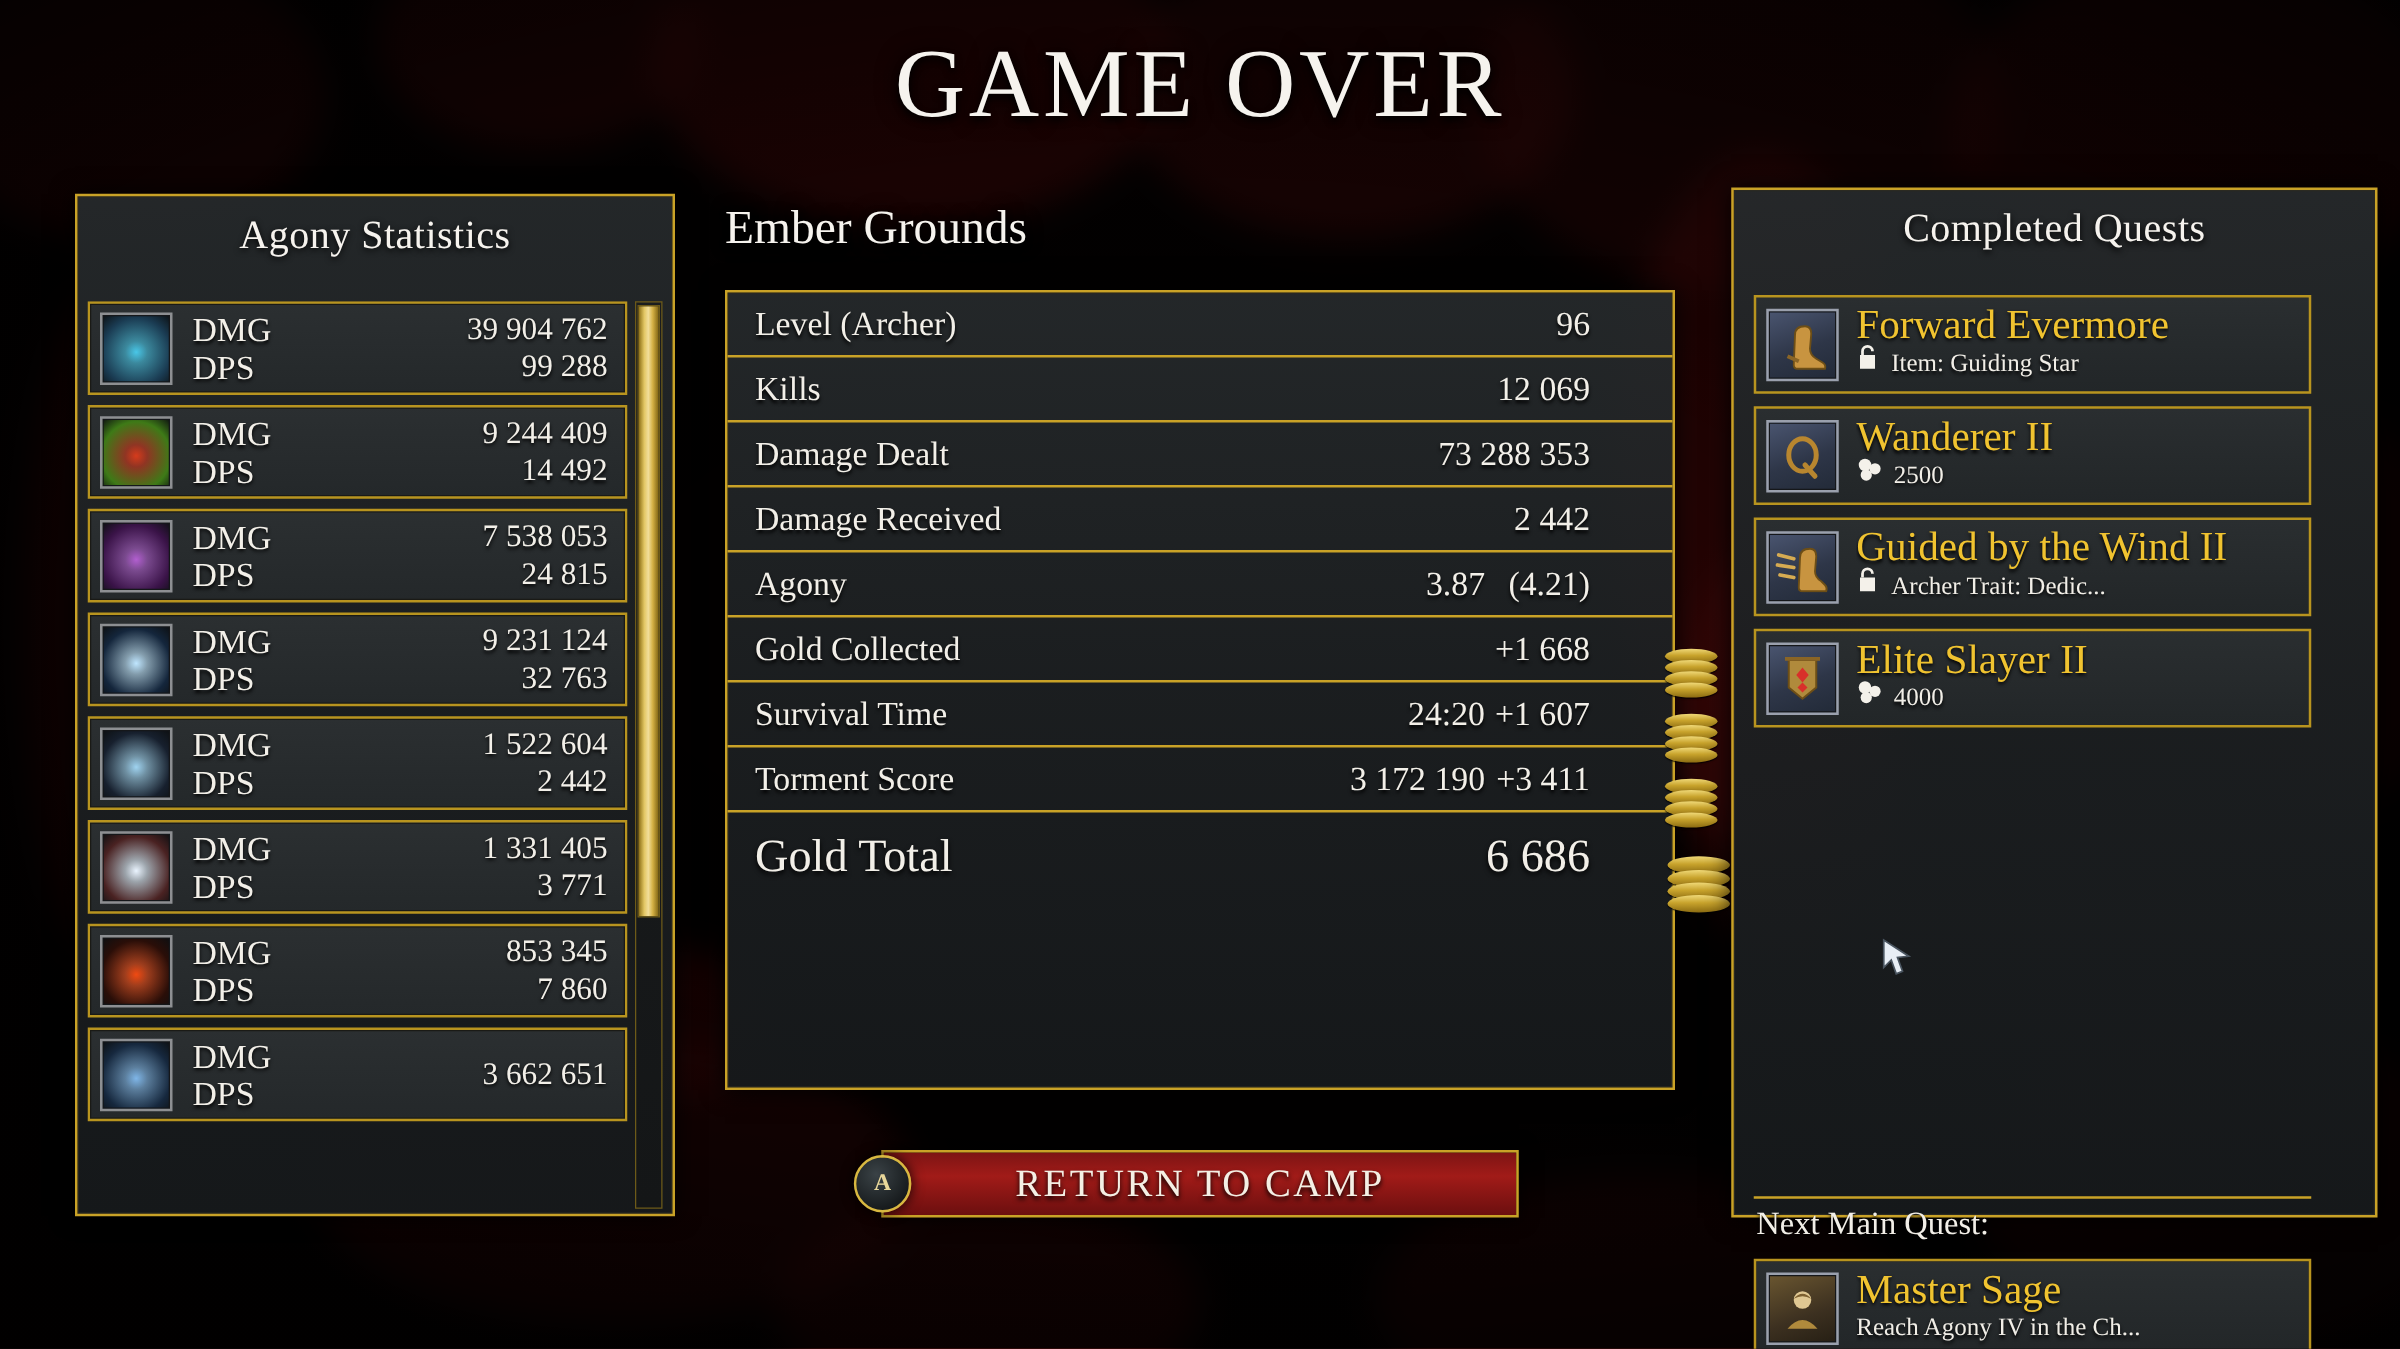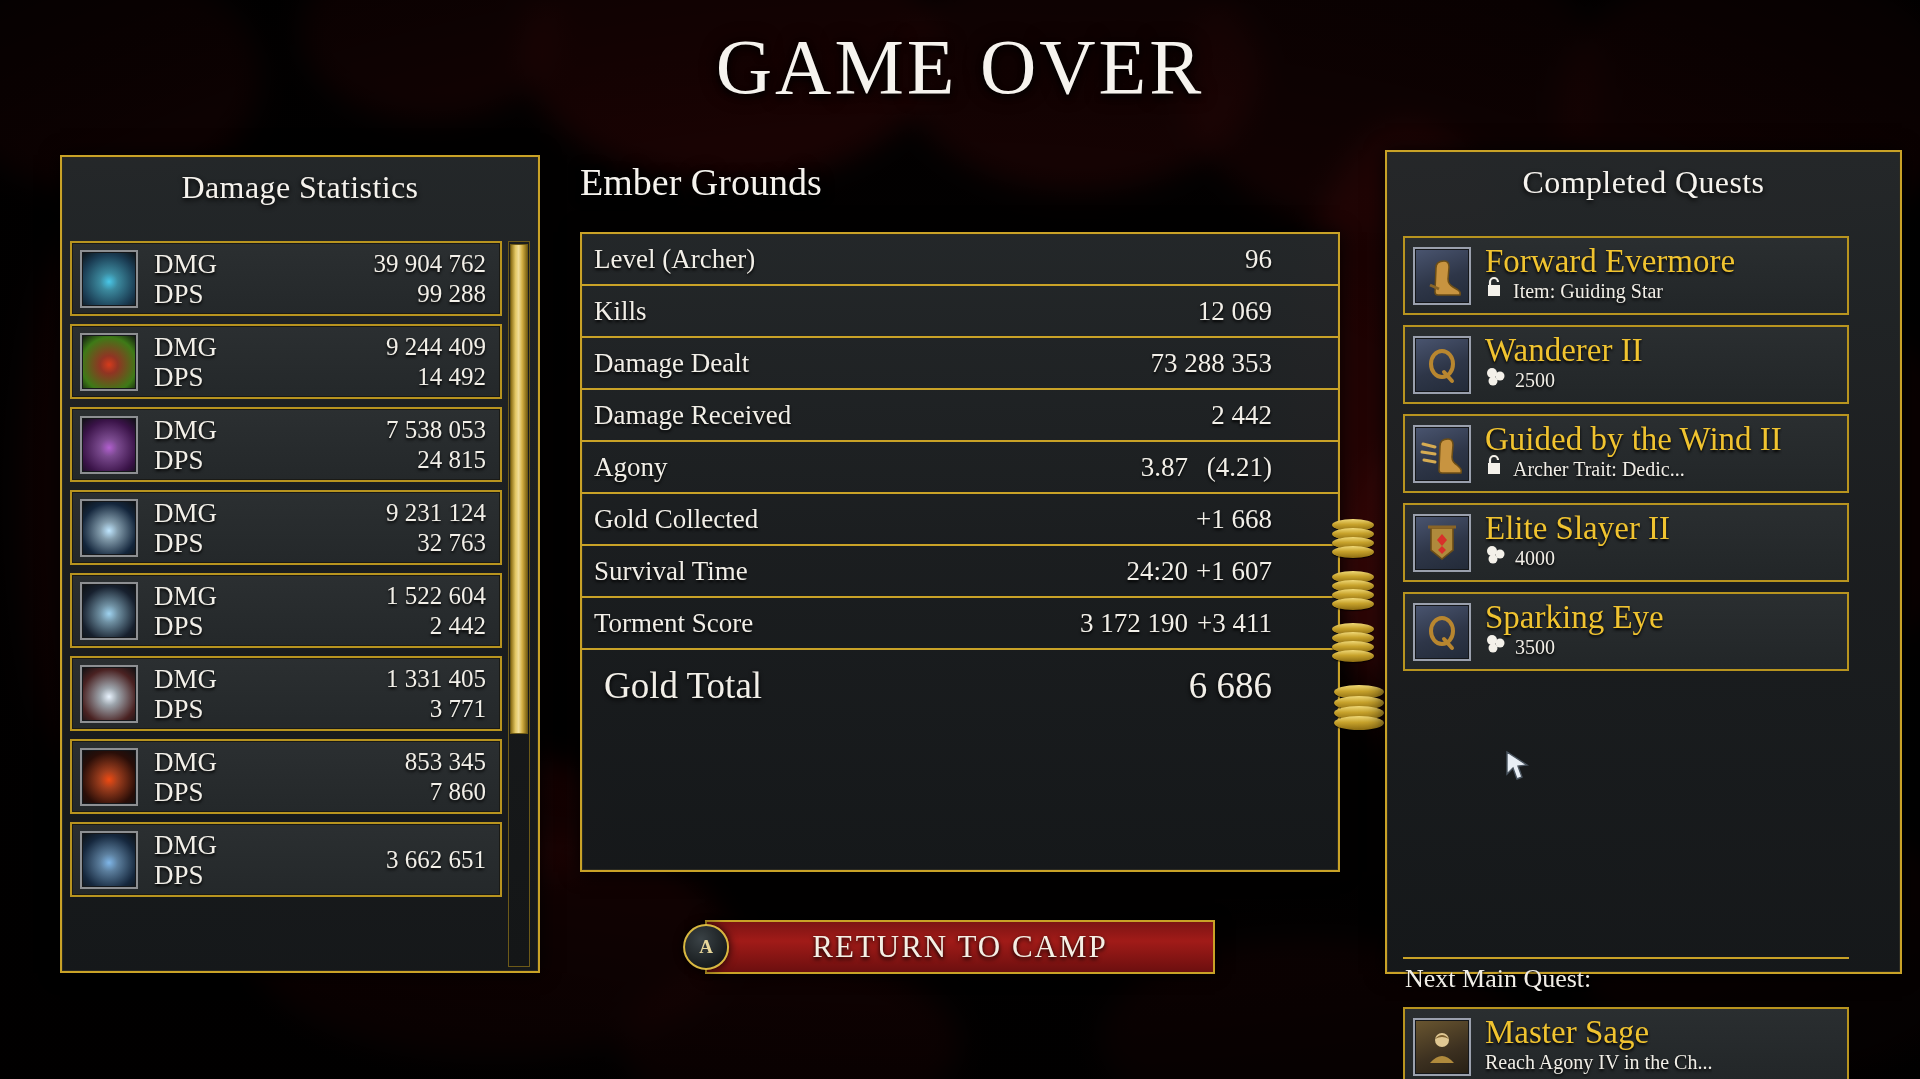--- a/index.html
+++ b/index.html
@@ -100,21 +100,21 @@
     position:absolute; left:580px; top:160px; width:760px;
     text-align:left; font-size:38px; color:#f6f3ee;
     text-shadow:0 2px 6px #000, 0 0 14px rgba(0,0,0,.9);
     z-index:18;
   }
   .run-row {
     position:relative;
     height:52px;
     display:flex; align-items:center;
     border-bottom:2px solid #c9a227;
-    padding:0 24px 0 12px;
+    padding:0 24px 0 22px;
     font-size:27px;
     text-shadow:0 2px 3px #000;
   }
   .run-row .lbl { flex:0 0 auto; }
   .run-row .v2 {
     position:absolute; right:150px; text-align:right;
   }
   .run-row .v1 {
     position:absolute; right:66px; width:240px; text-align:right;
   }
@@ -240,21 +240,21 @@
   <div class="blood" style="left:1100px;top:940px;width:420px;height:200px;background:#8c0e0e;opacity:.55;"></div>
   <div class="blood" style="left:1580px;top:820px;width:400px;height:260px;background:#9d1010;opacity:.5;"></div>
   <div class="blood" style="left:470px;top:760px;width:140px;height:120px;background:#d01515;opacity:.5;"></div>
   <div class="blood" style="left:1760px;top:340px;width:220px;height:300px;background:#760b0b;opacity:.45;"></div>
   <div class="vig"></div>
 </div>
 
 <div id="title">GAME OVER</div>
 
 <div class="panel" id="dmg-panel">
-  <div class="panel-h">Damage Statistics</div>
+  <div class="panel-h">Agony Statistics</div>
   <div id="dmg-list">
       <div class="dmg-row">
         <div class="dmg-icon" style="background: radial-gradient(circle at 50% 55%, rgb(73, 199, 232) 0%, rgba(73, 199, 232, 0.6) 22%, rgb(26, 59, 82) 68%, rgb(12, 15, 17) 100%);"></div>
         <div class="dmg-labels">
           <div>DMG</div>
           <div>DPS</div>
         </div>
         <div class="dmg-values">
           <div>39 904 762</div>
           <div>99 288</div>
@@ -470,39 +470,20 @@
         </div>
         <div class="q-text">
           <div class="q-name">Elite Slayer II</div>
           <div class="q-rew">
             <span class="rew-ico"><svg width="22" height="20" viewBox="0 0 22 20">
                 <circle cx="7" cy="6" r="5" fill="#f4f1ea"></circle>
                 <circle cx="15" cy="9" r="4.5" fill="#f4f1ea"></circle>
                 <circle cx="8" cy="14" r="4.5" fill="#f4f1ea"></circle>
               </svg></span>
             <span>4000</span>
-          </div>
-        </div>
-      </div>
-      <div class="quest-row">
-        <div class="q-icon">
-          <svg width="40" height="40" viewBox="0 0 40 40">
-            <ellipse cx="20" cy="19" rx="11" ry="13" fill="none" stroke="#b8862f" stroke-width="4"></ellipse>
-            <path d="M22 27 l8 9" stroke="#b8862f" stroke-width="4" stroke-linecap="round"></path>
-          </svg>
-        </div>
-        <div class="q-text">
-          <div class="q-name">Sparking Eye</div>
-          <div class="q-rew">
-            <span class="rew-ico"><svg width="22" height="20" viewBox="0 0 22 20">
-                <circle cx="7" cy="6" r="5" fill="#f4f1ea"></circle>
-                <circle cx="15" cy="9" r="4.5" fill="#f4f1ea"></circle>
-                <circle cx="8" cy="14" r="4.5" fill="#f4f1ea"></circle>
-              </svg></span>
-            <span>3500</span>
           </div>
         </div>
       </div>
     </div>
   <div id="next-quest-sep"></div>
   <div id="next-quest-label">Next Main Quest:</div>
   <div id="next-quest-row">
     <div class="q-icon" style="background:linear-gradient(160deg,#6a5630 0%,#3c3020 60%,#261f14 100%);">
       <svg width="40" height="40" viewBox="0 0 40 40">
         <circle cx="20" cy="13" r="7" fill="#e0c893"></circle>

